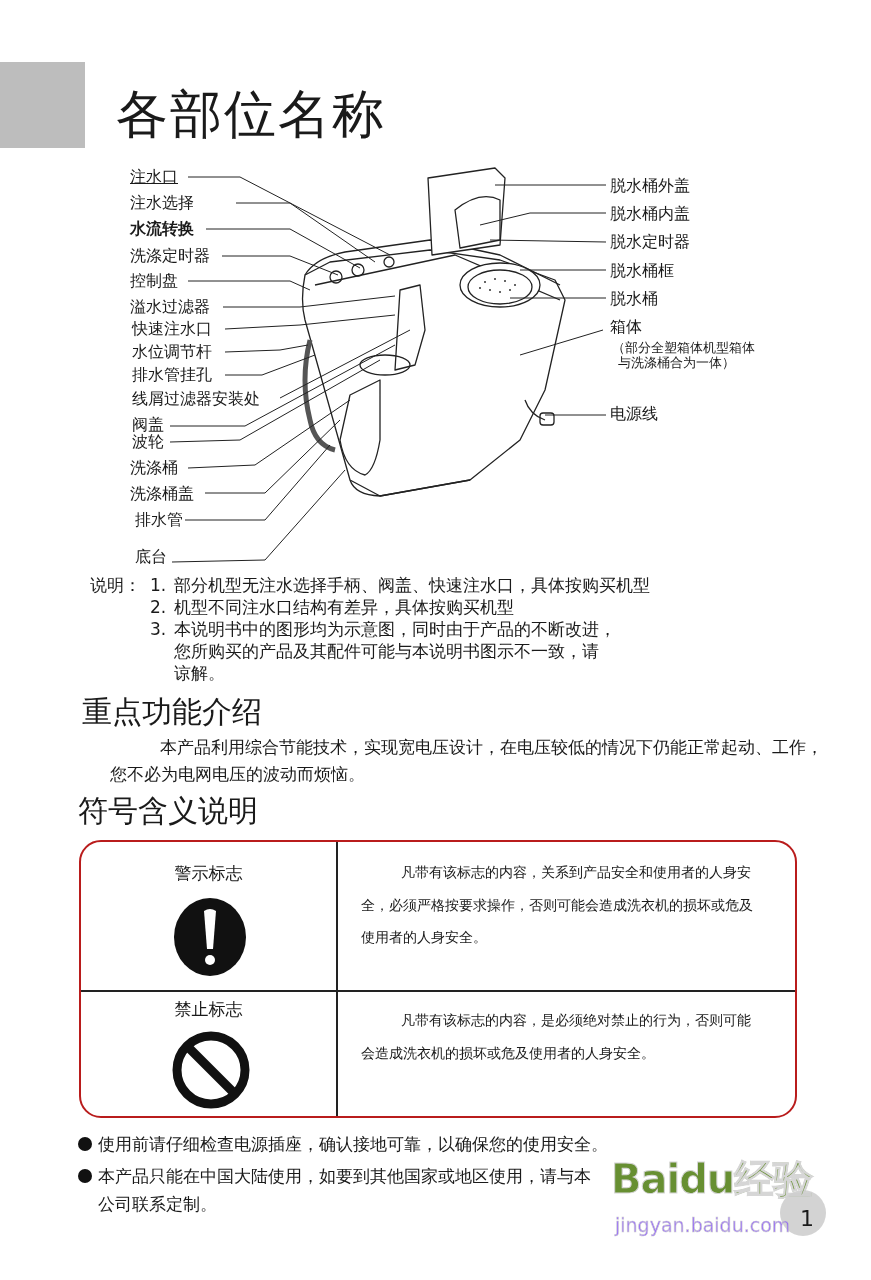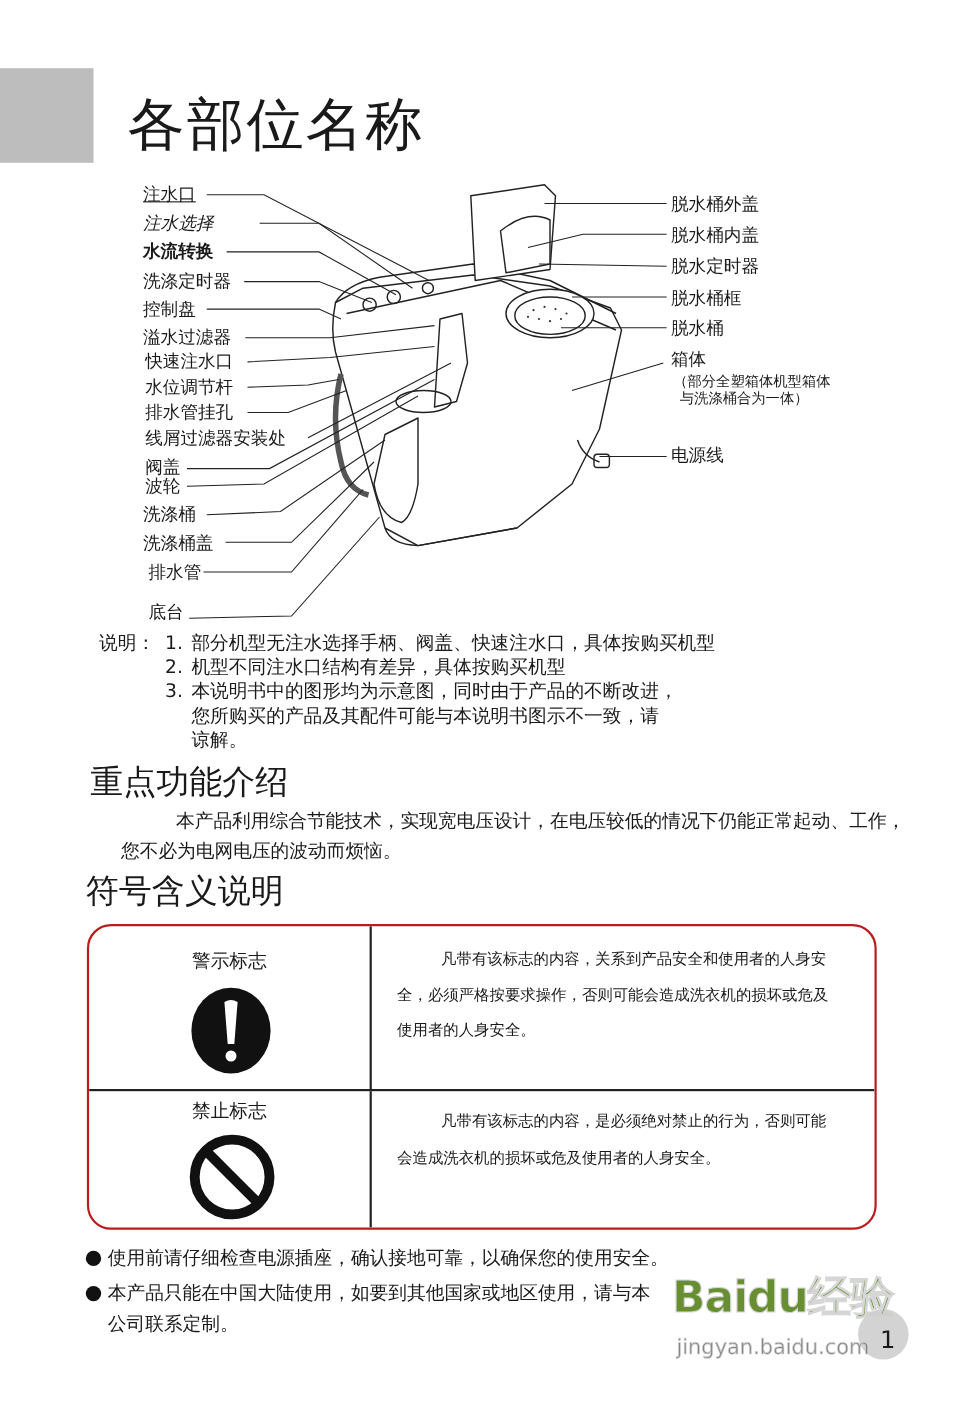--- a/index.html
+++ b/index.html
@@ -23,21 +23,21 @@
   .symrow.r1{top:0;height:148px;border-bottom:2px solid #222;}
   .symrow.r2{top:150px;height:124px;}
   .symcell-left{position:absolute;left:0;top:0;width:255px;height:100%;border-right:2px solid #222;}
   .symname{position:absolute;left:0;width:255px;text-align:center;font-size:17px;top:20px;}
   .symtext{position:absolute;left:280px;top:14px;width:400px;font-size:14px;line-height:32.5px;text-indent:40px;}
   .bullets{left:78px;top:1130px;font-size:17px;line-height:28px;}
   .bullet{display:flex;}
   .dot{width:14px;height:14px;border-radius:50%;background:#111;margin-top:7px;margin-right:6px;flex:none;}
   #watermark{right:40px;top:1152px;width:220px;height:100px;color:#d6d6d6;opacity:.85;}
   #wm-main{position:absolute;left:0;top:0;font-size:40px;font-weight:bold;letter-spacing:-1px;color:#4d7c0f;-webkit-text-stroke:1px #cfcfcf;}
-  #wm-sub{position:absolute;left:4px;top:62px;font-size:19px;color:#737373;-webkit-text-stroke:.6px #c9c9c9;}
+  #wm-sub{position:absolute;left:4px;top:62px;font-size:19px;color:#8b5cf6;-webkit-text-stroke:.6px #c9c9c9;}
   #page-circle{left:780px;top:1190px;width:46px;height:46px;border-radius:50%;background:#d3d3d3;}
   #page-num{left:800px;top:1206px;font-size:22px;}
 </style>
 </head>
 <body>
 
 <div id="gray-tab" class="abs"></div>
 <h1 id="title" class="abs" style="margin:0;">各部位名称</h1>
 
 <svg id="diagram" viewBox="0 150 871 430" width="871" height="430">
@@ -100,21 +100,21 @@
     <polyline points="480,225 530,213 606,213"></polyline>
     <polyline points="490,240 606,242"></polyline>
     <polyline points="520,270 606,270"></polyline>
     <polyline points="510,298 606,298"></polyline>
     <polyline points="520,355 603,330"></polyline>
     <polyline points="545,415 606,415"></polyline>
   </g>
 </svg>
 
 <div class="lbl" style="left:130px;top:168px;text-decoration:underline;">注水口</div>
-<div class="lbl" style="left:130px;top:194px;font-style:italic;">注水选择</div>
+<div class="lbl" style="left:130px;top:194px;">注水选择</div>
 <div class="lbl" style="left:130px;top:220px;font-weight:bold;">水流转换</div>
 <div class="lbl" style="left:130px;top:247px;">洗涤定时器</div>
 <div class="lbl" style="left:130px;top:272px;">控制盘</div>
 <div class="lbl" style="left:130px;top:298px;">溢水过滤器</div>
 <div class="lbl" style="left:132px;top:320px;">快速注水口</div>
 <div class="lbl" style="left:132px;top:343px;">水位调节杆</div>
 <div class="lbl" style="left:132px;top:366px;">排水管挂孔</div>
 <div class="lbl" style="left:132px;top:390px;">线屑过滤器安装处</div>
 <div class="lbl" style="left:132px;top:416px;">阀盖</div>
 <div class="lbl" style="left:132px;top:433px;">波轮</div>

